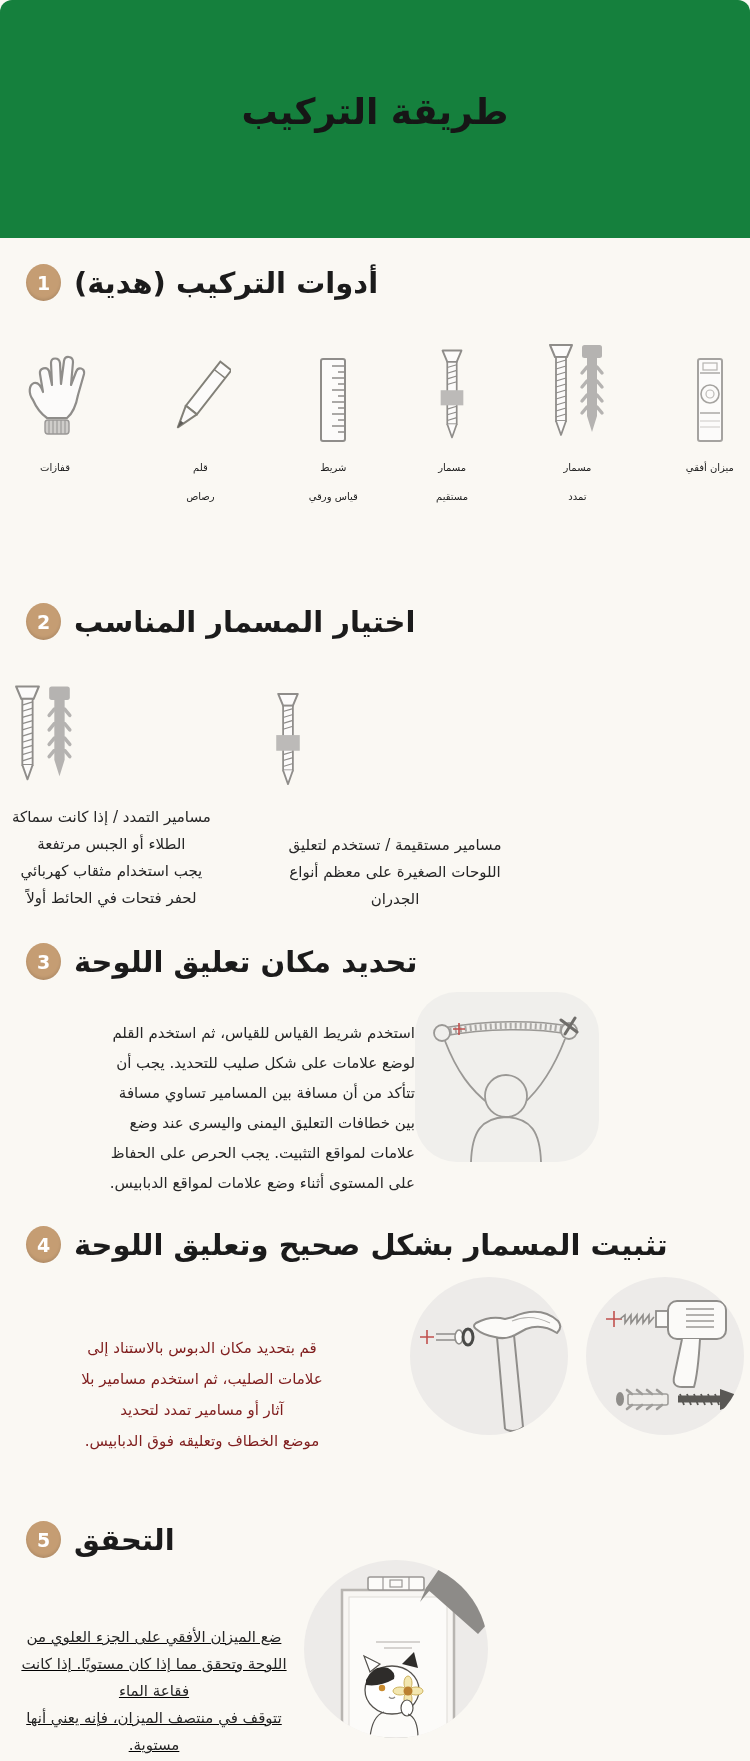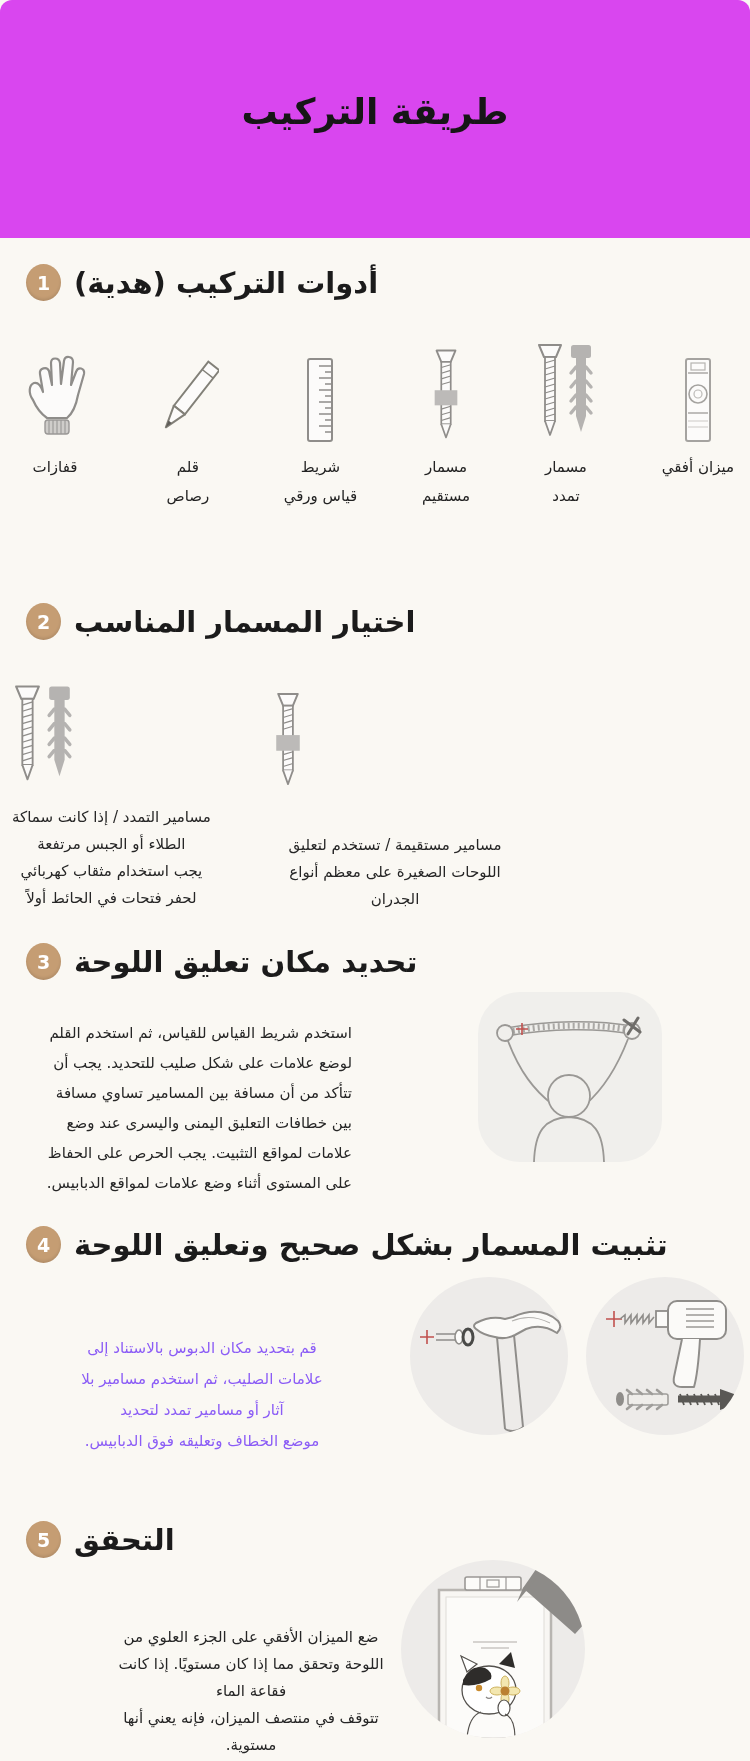--- a/index.html
+++ b/index.html
@@ -5,21 +5,21 @@
   * { box-sizing: border-box; margin: 0; padding: 0; }
   html,body { background:#ffffff; }
   .page {
     width: 750px; height: 1761px; margin: 0 auto; overflow: hidden;
     background: #faf8f3;
     font-family: "DejaVu Sans", sans-serif;
     position: relative;
   }
   
   .banner {
-    height: 238px; background: #d946ef;
+    height: 238px; background: #15803d;
     display: flex; align-items: center; justify-content: center;
     border-radius: 12px 12px 0 0;
   }
   .banner h1 { font-size: 36px; font-weight: bold; color: #161616; padding-bottom: 16px; }
 
   
   .sec-head { display: flex; align-items: center; gap: 13px; }
   .badge {
     width: 35px; height: 37px; border-radius: 50%;
     background: #c59d73; color: #fff; font-size: 19px; font-weight: bold;
@@ -32,55 +32,55 @@
   .h-s2 { margin: 92px 0 0 26px; }
   .h-s3 { margin: 30px 0 0 26px; }
   .h-s4 { margin: 28px 0 0 26px; }
   .h-s5 { margin: 64px 0 0 26px; }
 
   
   .tools { display: flex; justify-content: space-between; margin-top: 44px; padding: 0 16px 0 18px; }
   .tool { display: flex; flex-direction: column; align-items: center; }
   .tool-icon { height: 98px; display: flex; align-items: flex-end; justify-content: center; }
   .tool-label {
-    margin-top: 10px; font-size: 15px; line-height: 29px; color: #222;
+    margin-top: 10px; font-size: 10px; line-height: 29px; color: #222;
     text-align: center; white-space: pre-line;
   }
 
   
   .s2-row { display: flex; margin-top: 40px; padding-left: 12px; }
   .s2-col { display: flex; flex-direction: column; align-items: flex-start; }
   .s2-col.c1 { width: 230px; }
   .s2-col.c2 { width: 250px; margin-left: 28px; }
   .s2-img { height: 108px; display: flex; align-items: flex-end; }
   .s2-cap {
     margin-top: 16px; font-size: 15px; line-height: 27px; color: #262626;
     text-align: center; white-space: pre-line;
   }
   .c2 .s2-cap { margin-top: 44px; }
 
   
-  .s3-row { display: flex; justify-content: space-between; margin-top: 12px; padding: 0 88px 0 34px; }
+  .s3-row { display: flex; justify-content: center; margin-top: 12px; padding: 0 88px 0 34px; }
   .s3-text {
     width: 318px; margin-top: 26px; font-size: 15px; line-height: 30px;
     color: #262626; text-align: right; white-space: pre-line;
   }
   .squircle { width: 184px; height: 170px; border-radius: 42px; background: #f0efec; overflow: hidden; flex: 0 0 auto; }
 
   
   .s4-row { display: flex; justify-content: space-between; margin-top: 14px; padding: 0 6px 0 14px; }
   .s4-text {
     width: 376px; margin-top: 56px; font-size: 15px; line-height: 31px;
-    color: #8b5cf6; text-align: center; white-space: pre-line;
+    color: #7f1d1d; text-align: center; white-space: pre-line;
   }
   .circles { display: flex; gap: 18px; }
   .circle { width: 158px; height: 158px; border-radius: 50%; background: #edebe9; overflow: hidden; flex: 0 0 auto; }
 
   
-  .s5-row { display: flex; justify-content: center; margin-top: 2px; padding: 0 88px 0 24px; }
+  .s5-row { display: flex; justify-content: flex-start; margin-top: 2px; padding: 0 88px 0 4px; text-decoration: underline; }
   .s5-text {
     width: 300px; margin-top: 64px; font-size: 15px; line-height: 27px;
     color: #262626; text-align: center; white-space: pre-line;
   }
   .circle.big { width: 184px; height: 178px; }
 </style>
 </head>
 <body>
 
 <div class="page">

